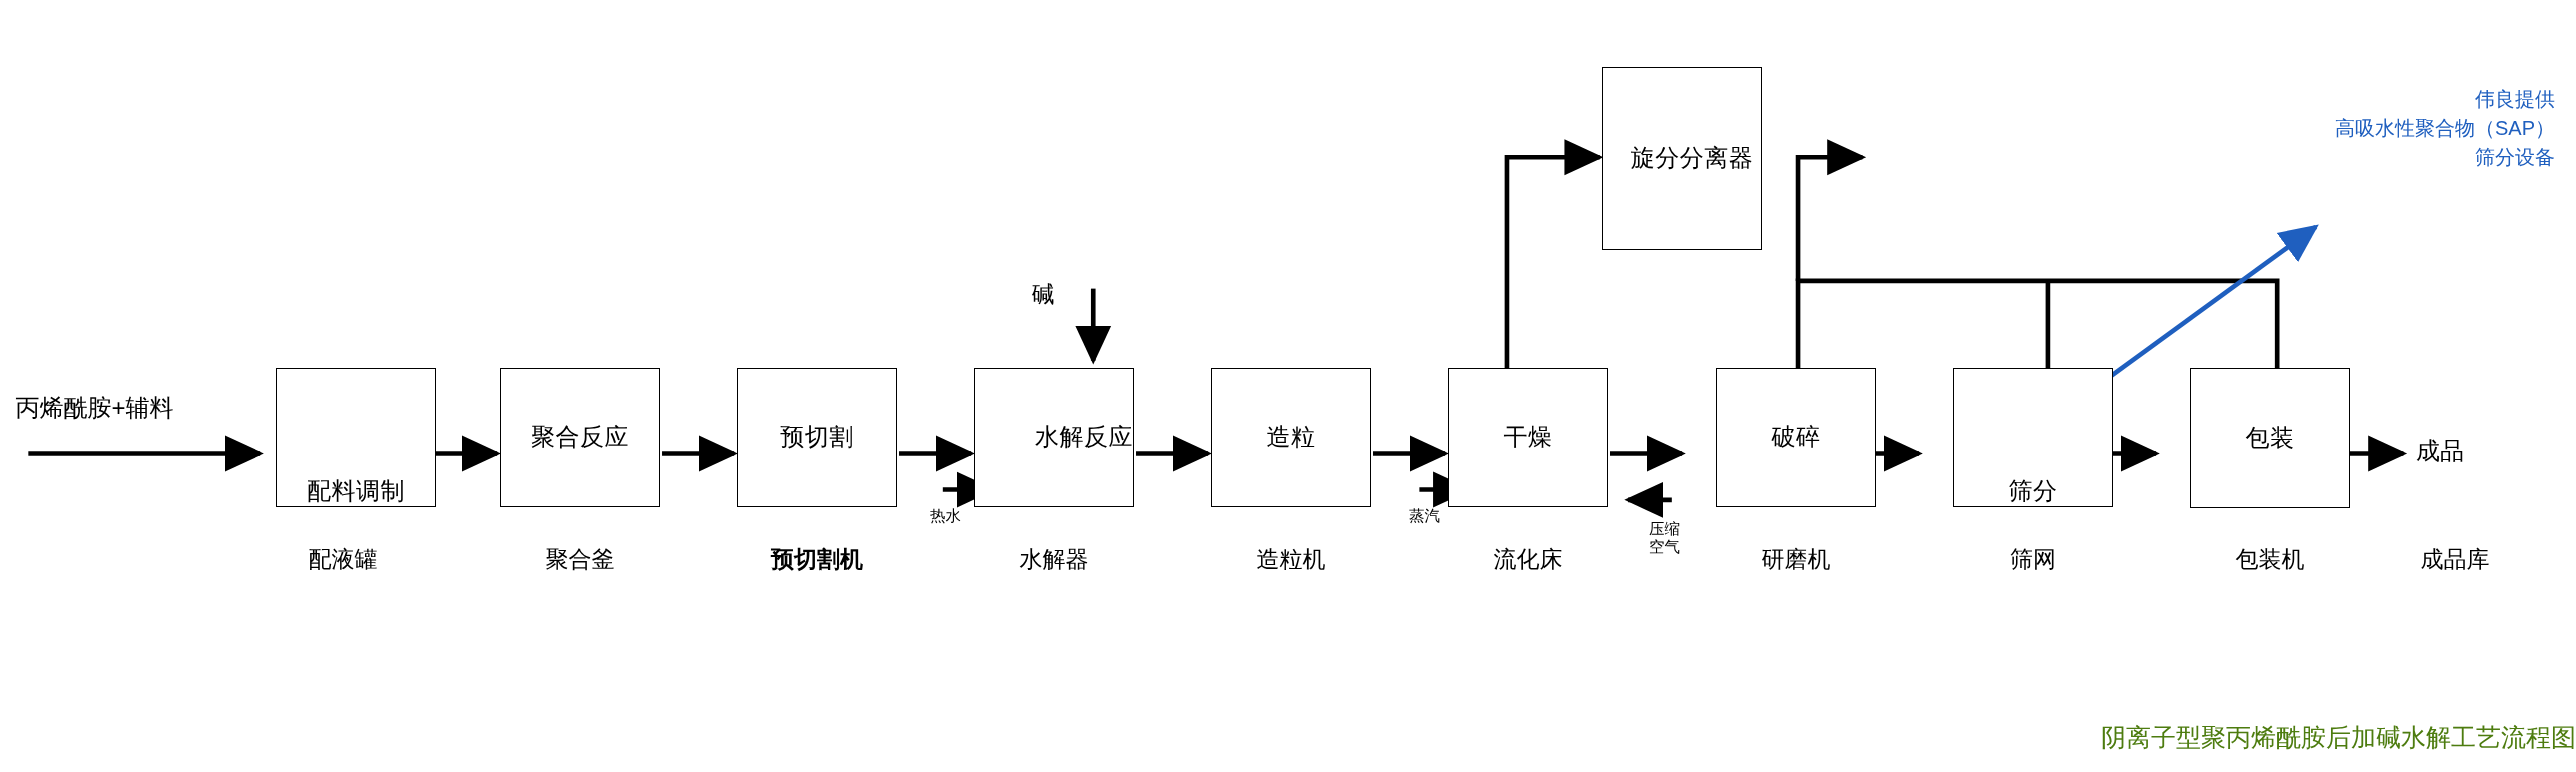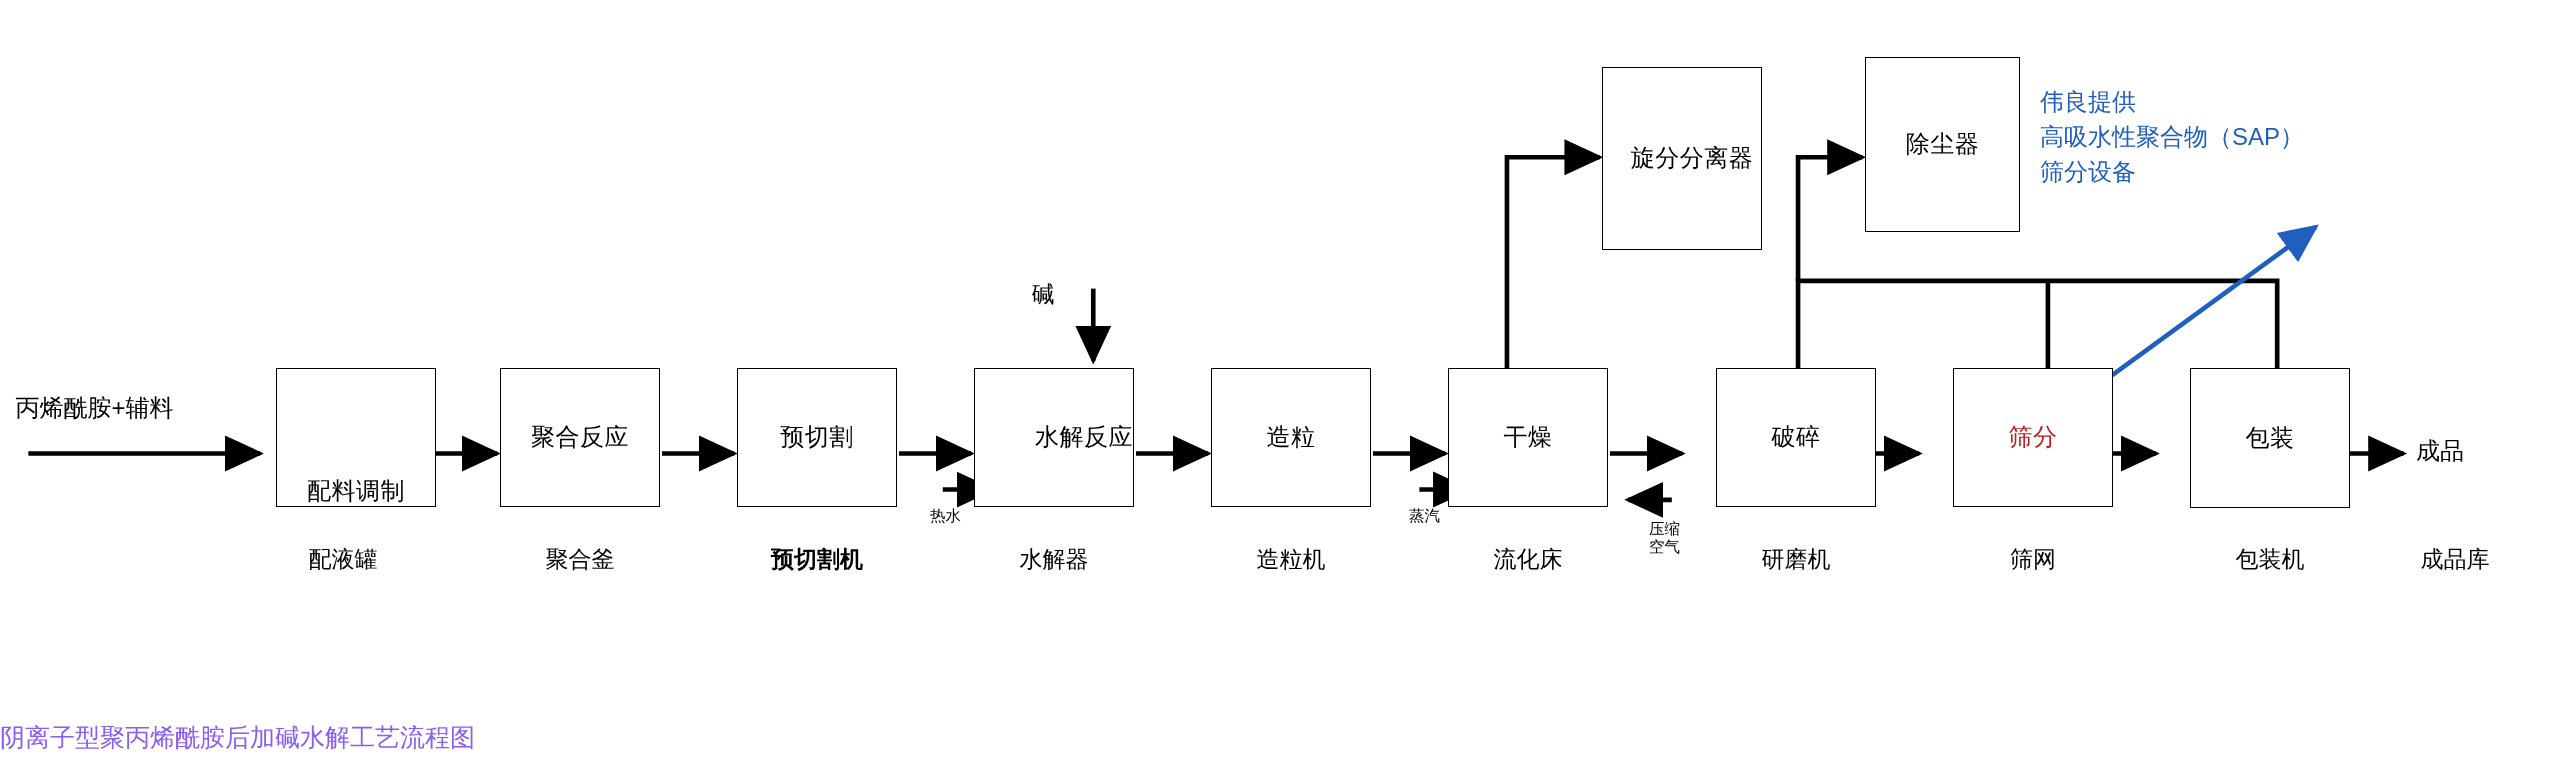--- a/index.html
+++ b/index.html
@@ -27,21 +27,22 @@
     background: #ffffff;
     display: flex;
     align-items: center;
     justify-content: center;
     font-size: 24px;
     letter-spacing: 0.5px;
     line-height: 1.2;
     color: #000000;
   }
   .node.blue-text {
-    color: #b91c1c;
+    color: #000000;
+    align-items: flex-end;
   }
   
   .caption {
     position: absolute;
     text-align: center;
     font-size: 23px;
     color: #000000;
     white-space: nowrap;
   }
   
@@ -55,31 +56,32 @@
   }
   
   .free-text {
     position: absolute;
     font-size: 24px;
     color: #000000;
     white-space: nowrap;
   }
   .note {
     position: absolute;
-    font-size: 24px;
+    font-size: 20px;
     line-height: 1.45;
     color: #1f5fbf;
+    text-align: right;
     white-space: nowrap;
   }
   .title {
     position: absolute;
     width: 100%;
-    text-align: left;
+    text-align: right;
     font-size: 25px;
-    color: #8b5cf6;
+    color: #4d7c0f;
   }
   
   #wires {
     position: absolute;
     left: 0;
     top: 0;
     width: 2576px;
     height: 773px;
     pointer-events: none;
   }
@@ -138,23 +140,20 @@
 
     <g stroke="#1f5fbf" stroke-width="9" fill="none">
       <line x1="3960" y1="830" x2="4495" y2="440" marker-end="url(#ahb)"></line>
     </g>
   </svg>
 
   <div class="node" style="left:1602px; top:67px; width:160px; height:183px;padding-left:20px;">
     <span>旋分分离器</span>
   </div>
 
-  <div class="node" style="left:1865px; top:57px; width:155px; height:175px;">
-    <span>除尘器</span>
-  </div>
 
   <div class="node" style="left:276px; top:368px; width:160px; height:139px;align-items:flex-end;">
     <span>配料调制</span>
   </div>
   <div class="node" style="left:500px; top:368px; width:160px; height:139px;">
     <span>聚合反应</span>
   </div>
   <div class="node" style="left:737px; top:368px; width:160px; height:139px;">
     <span>预切割</span>
   </div>

